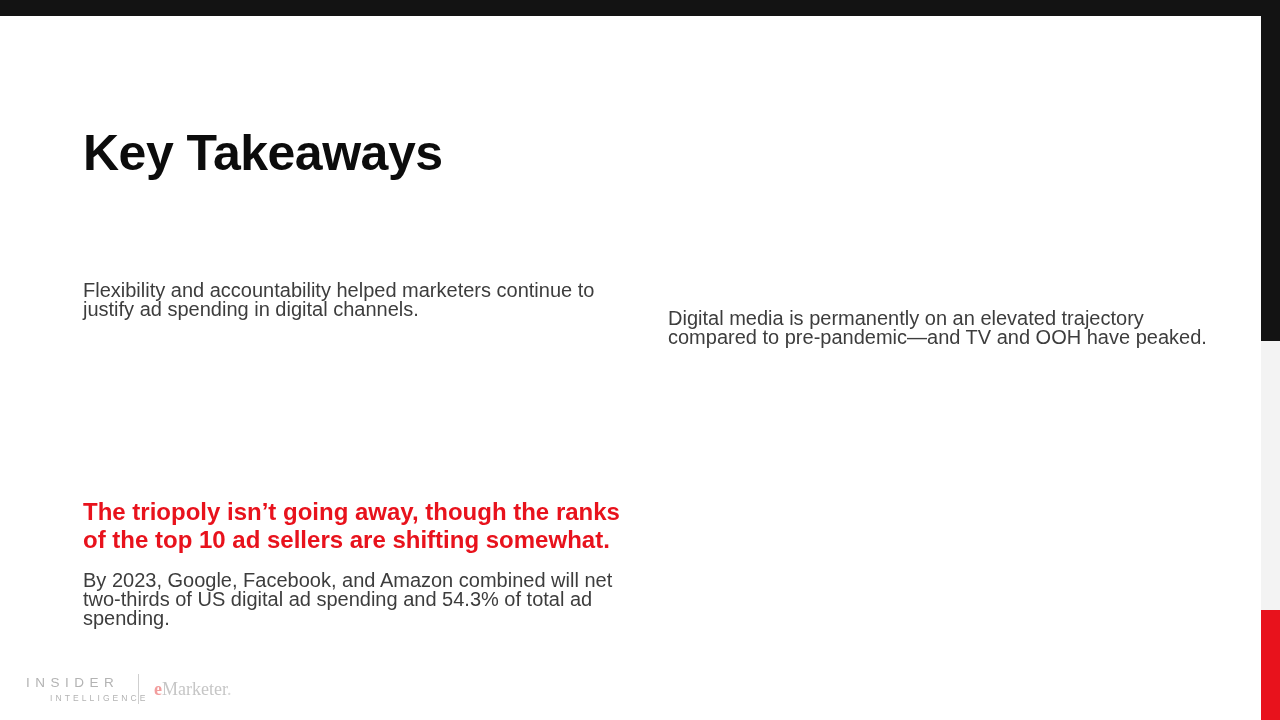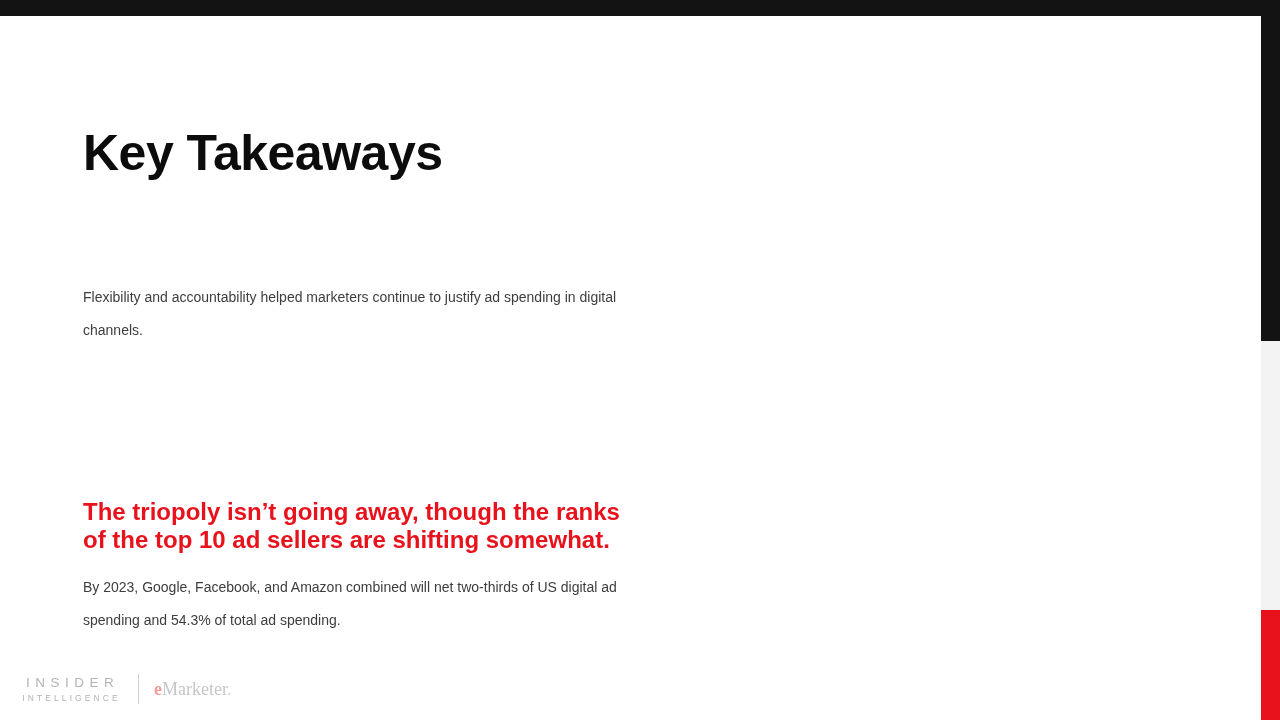--- a/index.html
+++ b/index.html
@@ -41,22 +41,22 @@
   .block { position: absolute; }
   .block h2 {
     margin: 0;
     font-size: 24px;
     line-height: 28px;
     font-weight: bold;
     color: var(--accent-red, #e8121c);
   }
   .block p {
     margin: 17px 0 0 0;
-    font-size: 14px;
-    line-height: 33px;
+    font-size: 20px;
+    line-height: 19px;
     font-weight: normal;
     color: var(--body-text, #3d3d3d);
   }
   .b1 { left: 83px;  top: 264px; width: 545px; }
   .b2 { left: 668px; top: 292px; width: 552px; }
   .b3 { left: 83px;  top: 454px; width: 548px; margin-top: 44px; }
 
   .brand-footer {
     position: absolute;
     left: 22px; top: 674px;
@@ -76,20 +76,21 @@
     margin-right: -5.5px; 
     white-space: nowrap;
   }
   .insider .line2 {
     font-size: 8.5px;
     line-height: 10px;
     letter-spacing: 3.1px;
     margin-top: 3px;
     margin-right: -3.1px;
     white-space: nowrap;
+    margin-left: 28px;
   }
   .logo-divider {
     width: 1px;
     height: 30px;
     background: #cfcfcf;
     margin-left: 20px;
     margin-right: 15px;
   }
   .emarketer {
     font-size: 18px;
@@ -113,20 +114,21 @@
   <div class="strip strip-gray"></div>
   <div class="strip strip-red"></div>
 
   <h1 class="title">Key Takeaways</h1>
 
   <section class="block b1">
     <p>Flexibility and accountability helped marketers continue to justify ad spending in digital channels.</p>
   </section>
 
   <section class="block b2">
+    <p>Digital media is permanently on an elevated trajectory compared to pre-pandemic—and TV and OOH have peaked.</p>
   </section>
 
   <section class="block b3">
     <h2>The triopoly isn’t going away, though the ranks of the top 10 ad sellers are shifting somewhat.</h2>
     <p>By 2023, Google, Facebook, and Amazon combined will net two-thirds of US digital ad spending and 54.3% of total ad spending.</p>
   </section>
 
   <footer class="brand-footer">
     <div class="insider">
       <div class="line1">INSIDER</div>

